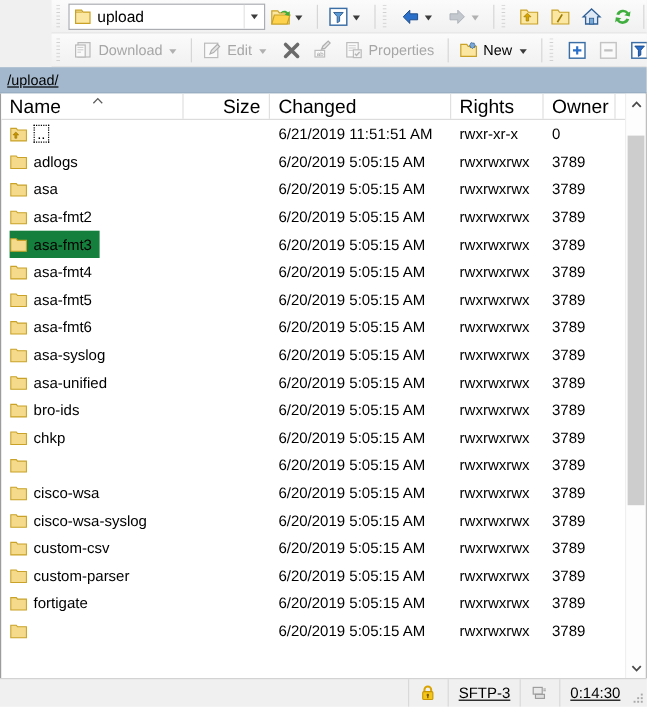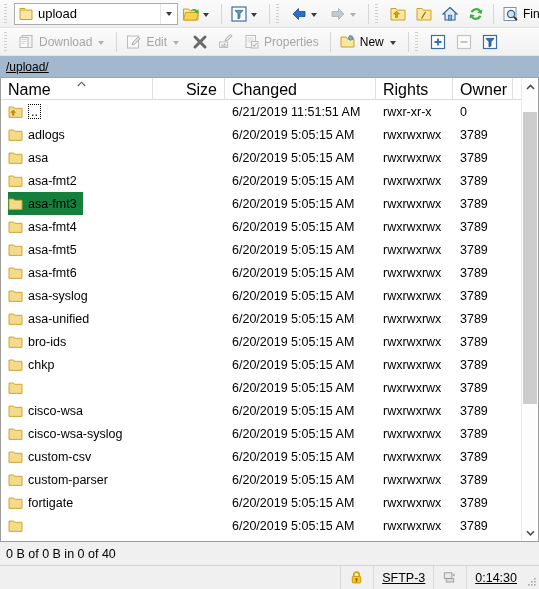--- a/index.html
+++ b/index.html
@@ -20,20 +20,21 @@
 
   
   .toolbar {
     height: 28px;
     display: flex; align-items: center;
     background: linear-gradient(#fbfbfb, #f1f1f1);
     border-bottom: 1px solid #e3e3e3;
     padding: 12px 2px;
     flex: 0 0 auto;
     white-space: nowrap;
+    margin-left: 43px;
   }
   .grip {
     width: 7px; height: 20px;
     margin: 0 3px 0 2px;
     background-image: repeating-linear-gradient(
       to bottom, #cfcfcf 0, #cfcfcf 1px, transparent 1px, transparent 3px);
     background-size: 3px 3px;
     background-repeat: repeat-y;
     flex: 0 0 auto;
   }
@@ -881,23 +882,20 @@
         </div>
         <div class="vs-btn">
           <svg width="9" height="6" viewBox="0 0 9 6">
               <path d="M1 1.2L4.5 4.8 8 1.2" stroke="#4a4a4a" stroke-width="1.5" fill="none"></path>
             </svg>
         </div>
       </div>
     </div>
   </div>
 
-  <div class="selbar">
-    <span>0 B of 0 B in 0 of 40</span>
-  </div>
 
   <div class="statusbar">
     <div class="sb-cell sb-spring"></div>
     <div class="sb-cell">
       <span class="ico">
         <svg viewBox="0 0 16 16" width="15" height="15">
           <path d="M5 7V5.2a3 3 0 0 1 6 0V7" stroke="#d9a300" stroke-width="1.8" fill="none"></path>
           <rect x="3.5" y="6.8" width="9" height="7" rx="1" fill="#f5c518" stroke="#c79600"></rect>
           <circle cx="8" cy="9.8" r="1.1" fill="#7a5c00"></circle>
           <rect x="7.4" y="10.2" width="1.2" height="2.4" fill="#7a5c00"></rect>

